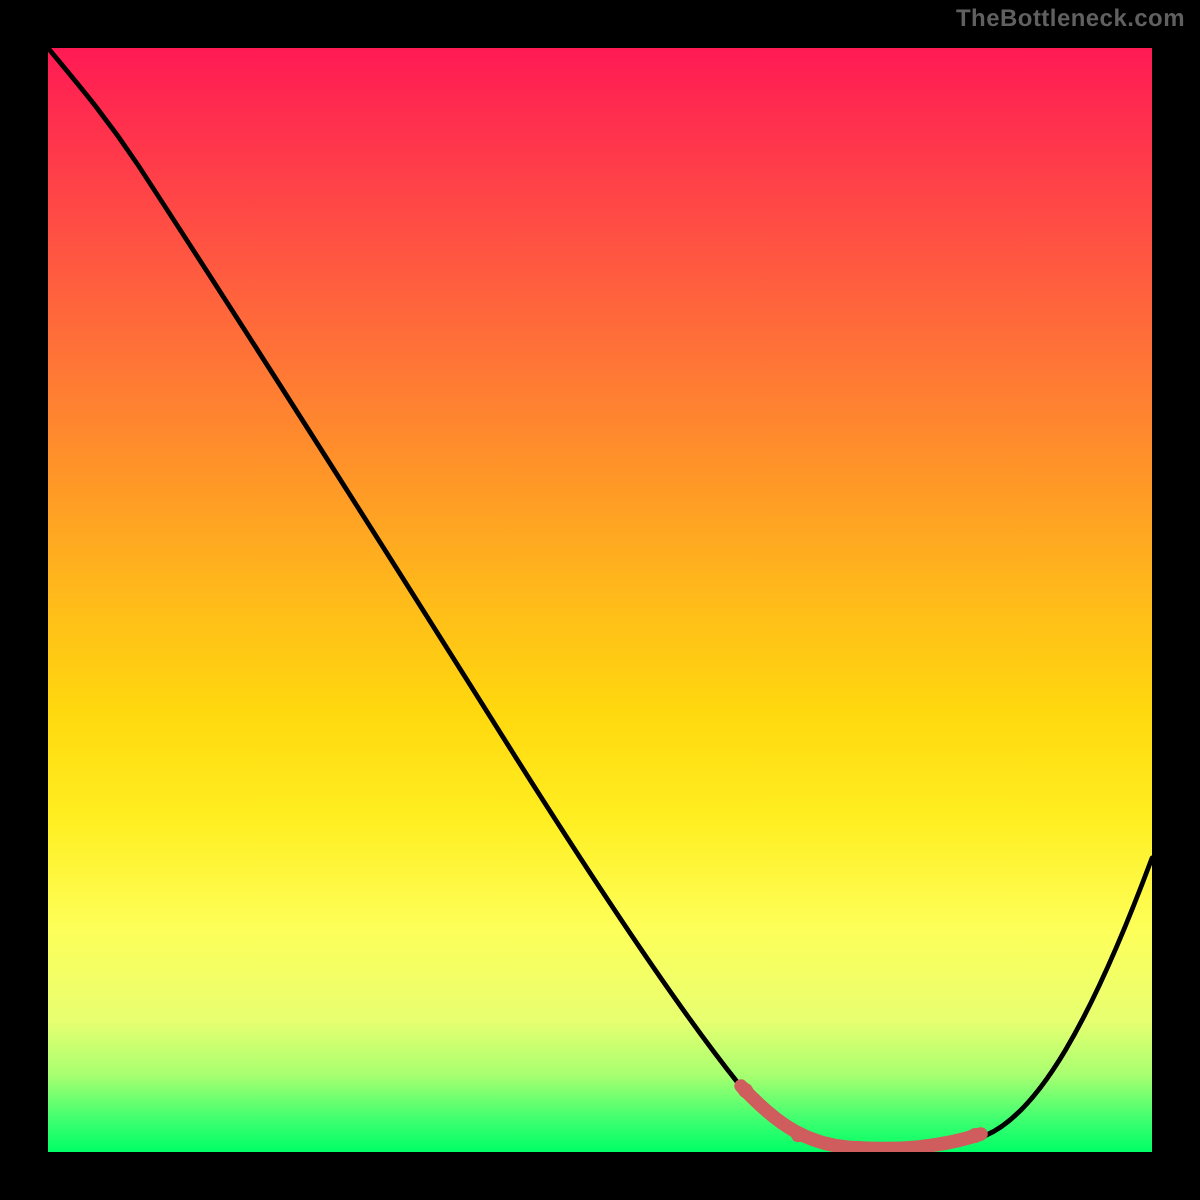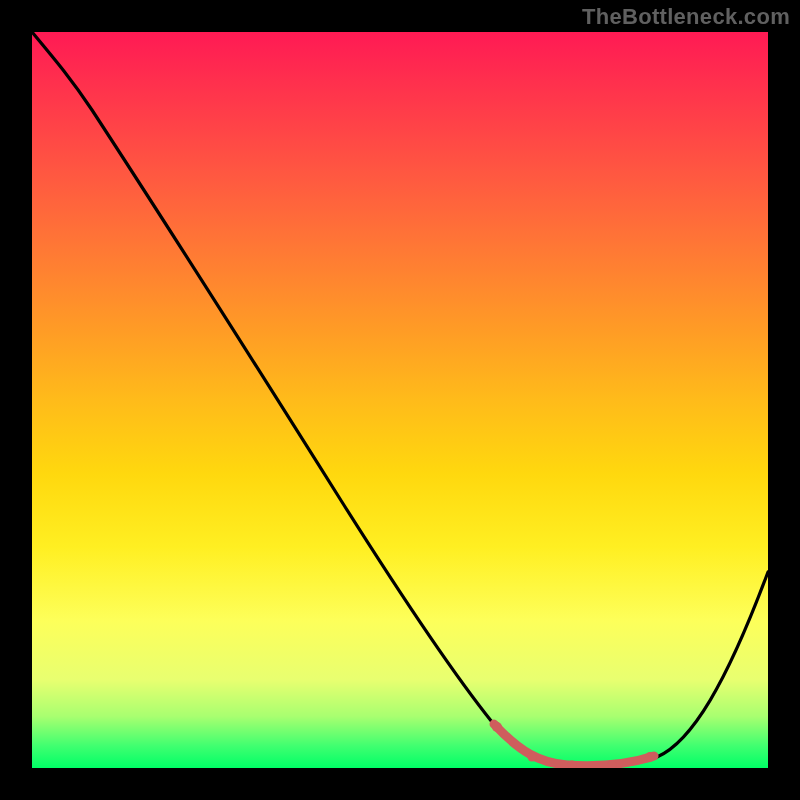--- a/index.html
+++ b/index.html
@@ -15,21 +15,21 @@
     position: relative;
     width: 800px;
     height: 800px;
     background: #000;
   }
   .watermark {
     position: absolute;
     top: 4px;
     right: 10px;
     color: #606060;
-    font-size: 22px;
+    font-size: 16px;
     font-weight: 600;
     letter-spacing: 0.3px;
     z-index: 5;
   }
   .plot-area {
     position: absolute;
     left: 32px;
     top: 32px;
     width: 736px;
     height: 736px;

